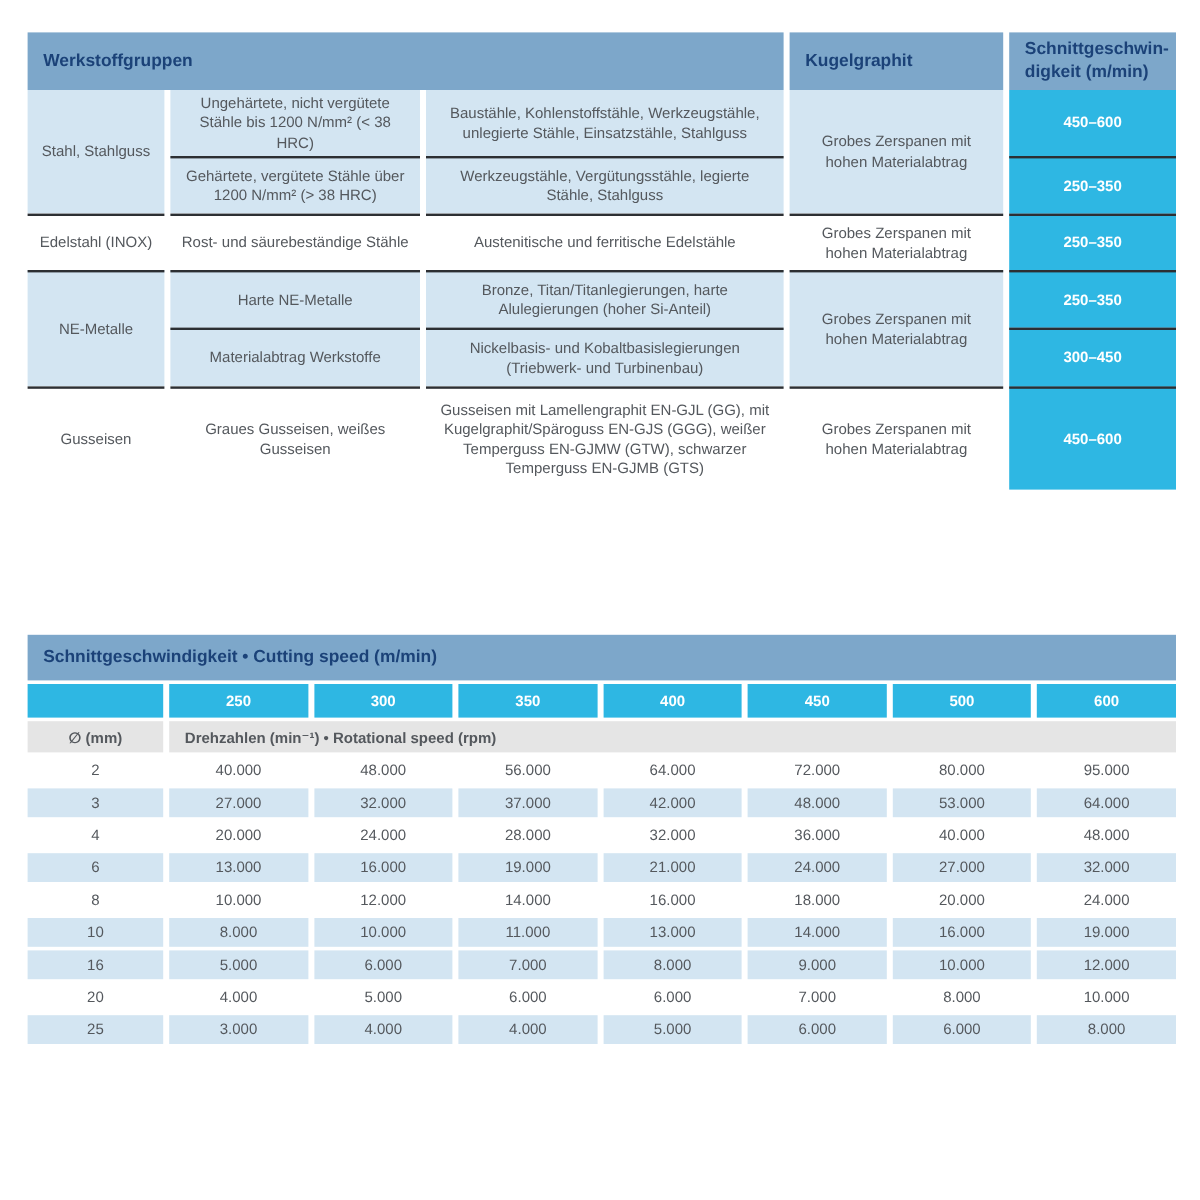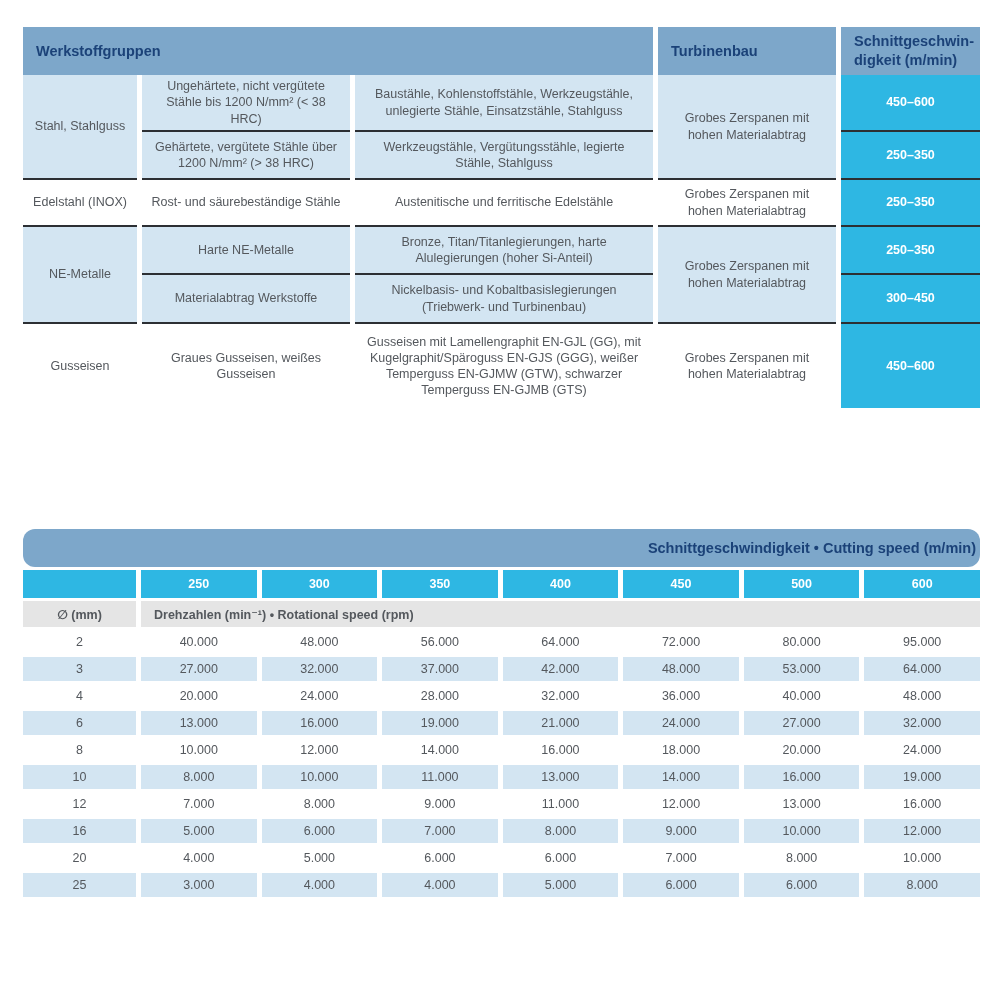--- a/index.html
+++ b/index.html
@@ -16,21 +16,21 @@
   .t1 tr.hdr{height:48px;margin-left:33px;}
   .prewrap{white-space:pre-line;}
   .bgb{background:#d3e5f2;}
   .bgw{background:#ffffff;}
   .cyan{background:#2eb7e3;color:#ffffff;font-weight:bold;font-size:13px;}
   .lt{border-top:2px solid #2c2f33;}
 
   
   .t2{width:967px;margin:118px 0 0 18px;border-spacing:5px 3px;}
   .t2 td{font-size:12.5px;text-align:center;padding:2px 4px;}
-  .t2 .title{background:#7da7ca;color:#1b4278;font-size:14.5px;font-weight:bold;text-align:right;padding-left:13px;height:34px;border-radius:12px;}
+  .t2 .title{background:#7da7ca;color:#1b4278;font-size:14.5px;font-weight:bold;text-align:left;padding-left:13px;height:34px;}
   .t2 .speeds td{background:#2eb7e3;color:#ffffff;font-weight:bold;font-size:12.5px;height:24px;}
   .t2 .subhdr td{background:#e5e5e5;height:22px;font-weight:bold;}
   .t2 .subhdr .lbl{text-align:left;padding-left:13px;margin-top:46px;}
   .t2 tr.data{height:24px;}
   .t2 tr.rb td{background:#d3e5f2;}
   .t2 tr.rw td{background:#ffffff;}
 </style>
 </head>
 <body>
 
@@ -40,21 +40,21 @@
     <colgroup>
       <col style="width:114px">
         <col style="width:208px">
         <col style="width:298px">
         <col style="width:178px">
         <col>
     </colgroup>
     <tbody>
         <tr class="hdr">
       <th colspan="3" class="th">Werkstoffgruppen</th>
-      <th class="th">Turbinenbau</th>
+      <th class="th">Kugelgraphit</th>
       <th class="th prewrap">Schnittgeschwin-
 digkeit (m/min)</th>
     </tr>
     <tr style="height:55px">
       <td rowspan="2" class="bgb">Stahl, Stahlguss</td>
       <td class="bgb">Ungehärtete, nicht vergütete Stähle bis 1200 N/mm² (&lt; 38 HRC)</td>
       <td class="bgb">Baustähle, Kohlenstoffstähle, Werkzeugstähle, unlegierte Stähle, Einsatzstähle, Stahlguss</td>
       <td rowspan="2" class="bgb">Grobes Zerspanen mit hohen Materialabtrag</td>
       <td class="cyan">450–600</td>
     </tr>
@@ -175,30 +175,20 @@
     <tr class="data rb">
       <td>10</td>
       <td>8.000</td>
       <td>10.000</td>
       <td>11.000</td>
       <td>13.000</td>
       <td>14.000</td>
       <td>16.000</td>
       <td>19.000</td>
     </tr>
-    <tr class="data rw">
-      <td>12</td>
-      <td>7.000</td>
-      <td>8.000</td>
-      <td>9.000</td>
-      <td>11.000</td>
-      <td>12.000</td>
-      <td>13.000</td>
-      <td>16.000</td>
-    </tr>
     <tr class="data rb">
       <td>16</td>
       <td>5.000</td>
       <td>6.000</td>
       <td>7.000</td>
       <td>8.000</td>
       <td>9.000</td>
       <td>10.000</td>
       <td>12.000</td>
     </tr>

